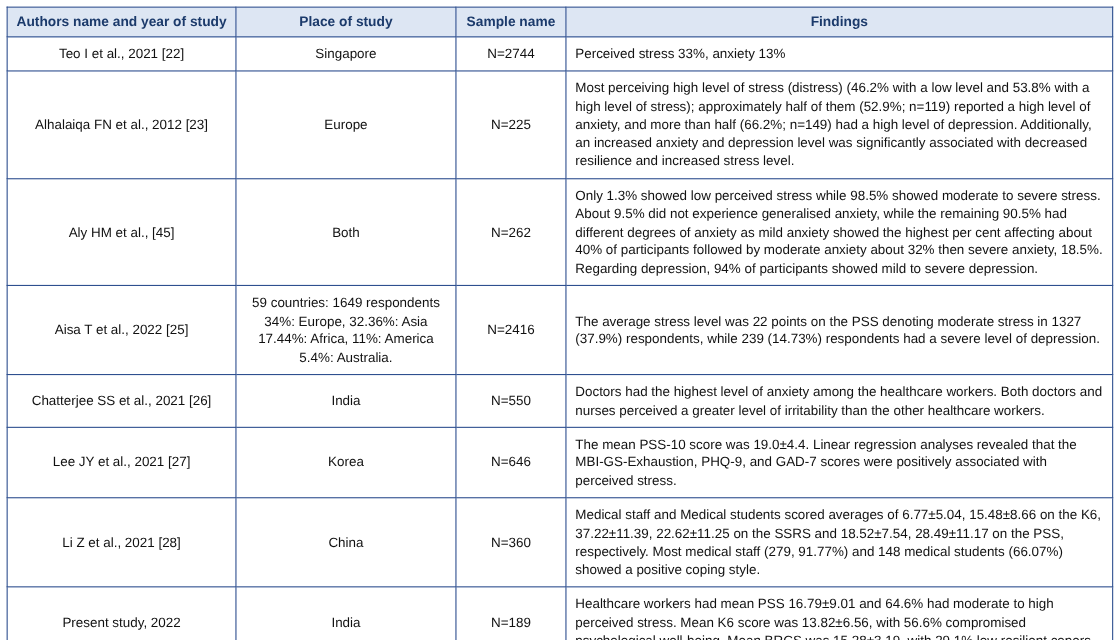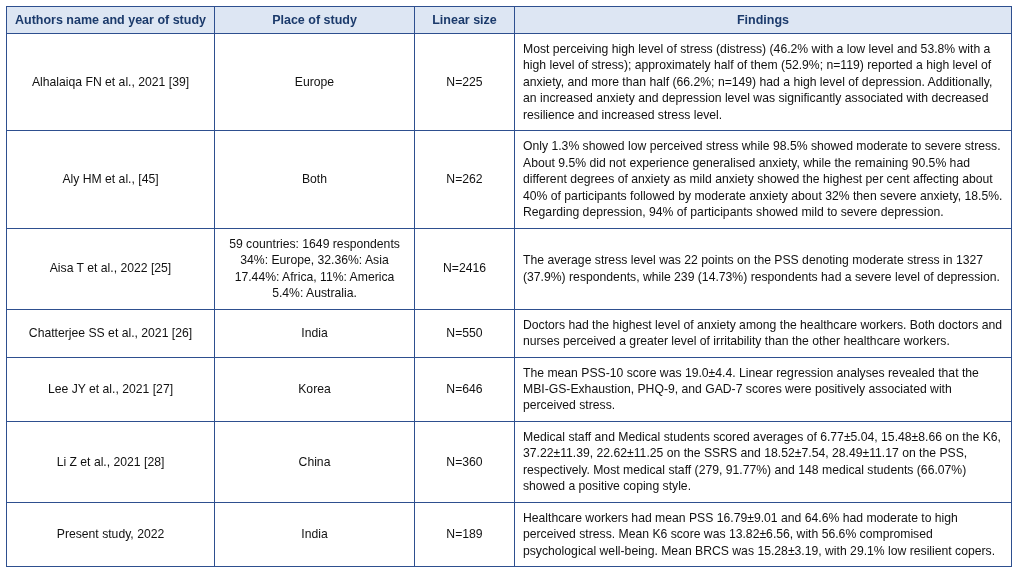--- a/index.html
+++ b/index.html
@@ -63,27 +63,33 @@
     <colgroup>
       <col class="col-authors">
       <col class="col-place">
       <col class="col-sample">
       <col class="col-find">
     </colgroup>
     <thead>
       <tr>
         <th>Authors name and year of study</th>
         <th>Place of study</th>
-        <th>Linear size</th>
+        <th>Sample name</th>
         <th>Findings</th>
       </tr>
     </thead>
     <tbody>
       <tr>
-        <td class="c-authors">Alhalaiqa FN et al., 2021 [39]</td>
+        <td class="c-authors">Teo I et al., 2021 [22]</td>
+        <td class="c-place">Singapore</td>
+        <td class="c-sample">N=2744</td>
+        <td class="c-find">Perceived stress 33%, anxiety 13%</td>
+      </tr>
+      <tr>
+        <td class="c-authors">Alhalaiqa FN et al., 2012 [23]</td>
         <td class="c-place">Europe</td>
         <td class="c-sample">N=225</td>
         <td class="c-find">Most perceiving high level of stress (distress) (46.2% with a low level and 53.8% with a high level of stress); approximately half of them (52.9%; n=119) reported a high level of anxiety, and more than half (66.2%; n=149) had a high level of depression. Additionally, an increased anxiety and depression level was significantly associated with decreased resilience and increased stress level.</td>
       </tr>
       <tr>
         <td class="c-authors">Aly HM et al., [45]</td>
         <td class="c-place">Both</td>
         <td class="c-sample">N=262</td>
         <td class="c-find">Only 1.3% showed low perceived stress while 98.5% showed moderate to severe stress. About 9.5% did not experience generalised anxiety, while the remaining 90.5% had different degrees of anxiety as mild anxiety showed the highest per cent affecting about 40% of participants followed by moderate anxiety about 32% then severe anxiety, 18.5%. Regarding depression, 94% of participants showed mild to severe depression.</td>
       </tr>

